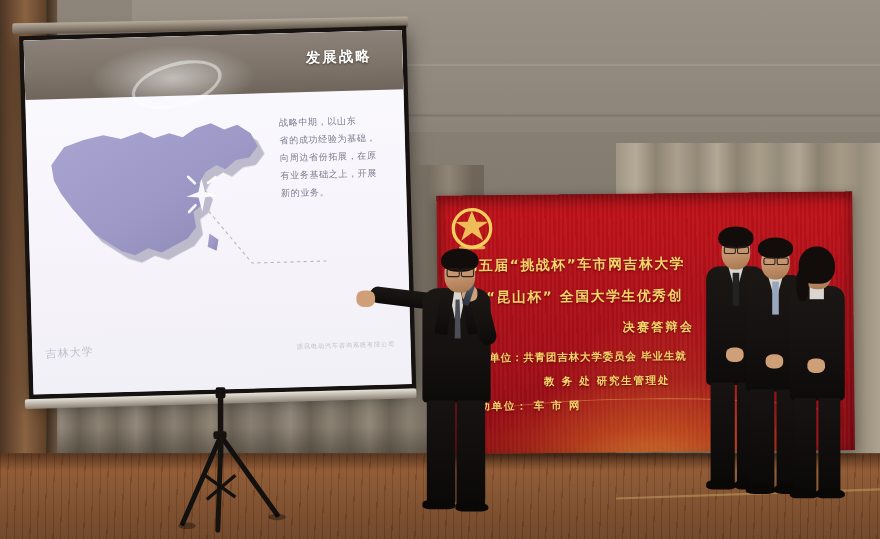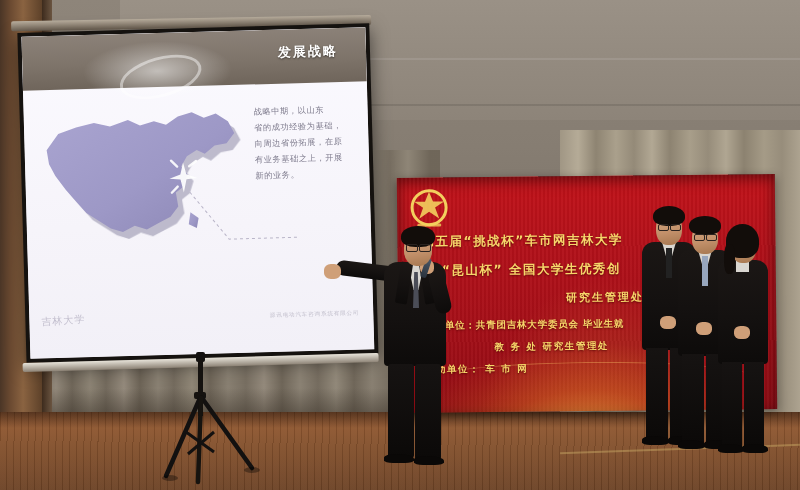--- a/index.html
+++ b/index.html
@@ -161,21 +161,21 @@
     <div class="banner-swoosh2"></div>
 
     <svg class="emblem" viewBox="0 0 44 48">
       <circle cx="22" cy="22" r="17" fill="none" stroke="#f3cf5e" stroke-width="3"></circle>
       <path d="M22 6 L26 16 L37 16 L28 22 L32 33 L22 26 L12 33 L16 22 L7 16 L18 16 Z" fill="#f3cf5e" opacity=".9"></path>
       <rect x="10" y="38" width="24" height="3" rx="1.5" fill="#f3cf5e" opacity=".8"></rect>
     </svg>
 
     <div class="b-line b1">第五届“挑战杯”车市网吉林大学</div>
     <div class="b-line b2">“昆山杯”  全国大学生优秀创</div>
-    <div class="b-line b3">研究生管理处</div>
+    <div class="b-line b3">决赛答辩会</div>
     <div class="b-line b4">主办单位：共青团吉林大学委员会  毕业生就</div>
     <div class="b-line b5">教 务 处   研究生管理处</div>
     <div class="b-line b6">赞助单位： 车  市  网</div>
   </div>
 
   <div id="screen-unit">
     <div class="screen-bar"></div>
     <div class="screen-frame">
       <div class="screen-inner">
 

